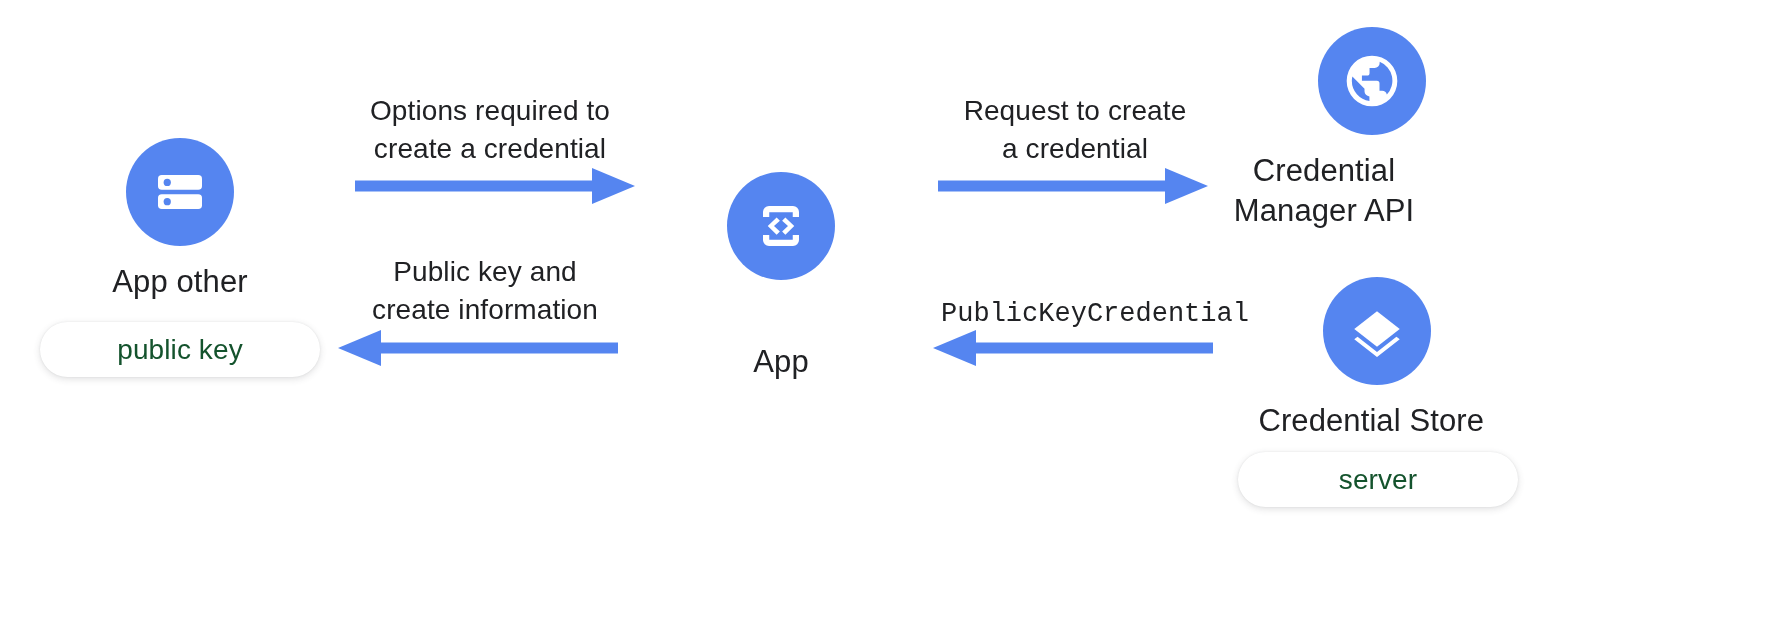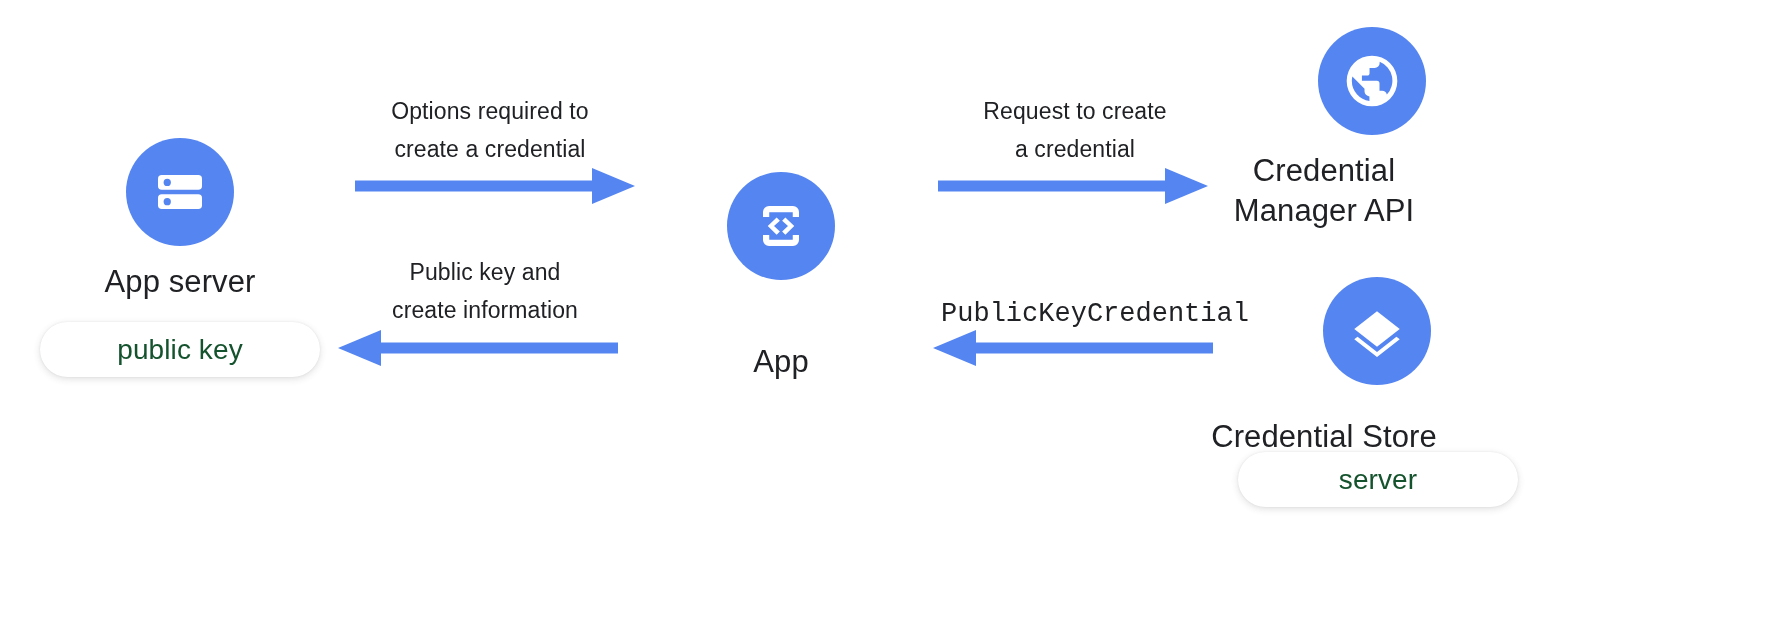--- a/index.html
+++ b/index.html
@@ -63,21 +63,21 @@
   
   .arrow {
     position: absolute;
   }
   .arrow svg { display: block; }
 
   
   .arrow-caption {
     position: absolute;
     color: #202124;
-    font-size: 23px;
+    font-size: 28px;
     line-height: 38px;
     text-align: center;
     white-space: pre-line;
     letter-spacing: 0.1px;
   }
   .arrow-caption.mono {
     font-family: "Liberation Mono", "DejaVu Sans Mono", monospace;
     font-size: 27px;
     letter-spacing: 0;
   }
@@ -89,21 +89,21 @@
 
   <div class="node" style="left:105px; top:138px; width:150px;">
     <div class="icon-circle" style="width:108px; height:108px;">
       <svg width="60" height="60" viewBox="0 0 24 24" aria-hidden="true">
         <rect x="3.2" y="5.2" width="17.6" height="5.9" rx="1.5" fill="#ffffff"></rect>
         <circle cx="6.9" cy="8.15" r="1.45" fill="#5585f0"></circle>
         <rect x="3.2" y="12.9" width="17.6" height="5.9" rx="1.5" fill="#ffffff"></rect>
         <circle cx="6.9" cy="15.85" r="1.45" fill="#5585f0"></circle>
       </svg>
     </div>
-    <div class="node-label" style="margin-top:16px; width:300px;">App server</div>
+    <div class="node-label" style="margin-top:16px; width:300px;">App other</div>
   </div>
 
   <div class="chip" style="left:40px; top:322px; width:280px; height:55px;">public key</div>
 
   <div class="node" style="left:727px; top:172px; width:108px;gap:46px;">
     <div class="icon-circle" style="width:108px; height:108px;">
       <svg width="60" height="60" viewBox="0 0 24 24" aria-hidden="true">
 
         <path d="M7.2 4.0h9.6a2.4 2.4 0 0 1 2.4 2.4v2.0h-2.5V6.5H7.3v1.9H4.8v-2.0A2.4 2.4 0 0 1 7.2 4.0z" fill="#ffffff"></path>
         <path d="M4.8 15.6h2.5v1.9h9.4v-1.9h2.5v2.0a2.4 2.4 0 0 1-2.4 2.4H7.2a2.4 2.4 0 0 1-2.4-2.4v-2.0z" fill="#ffffff"></path>
@@ -125,21 +125,21 @@
 Manager API</div>
   </div>
 
   <div class="node" style="left:1323px; top:277px; width:108px;">
     <div class="icon-circle" style="width:108px; height:108px;">
       <svg width="60" height="60" viewBox="0 0 24 24" aria-hidden="true">
         <path fill="#ffffff" d="M12 4.1 2.9 11.2 12 18.3l9.1-7.1z"></path>
         <path fill="#ffffff" d="M12 20.35 4.22 14.28 2.9 15.3 12 22.4l9.1-7.1-1.33-1.03z"></path>
       </svg>
     </div>
-    <div class="node-label" style="margin-top:32px; width:320px; margin-left:-106px;">Credential Store</div>
+    <div class="node-label" style="margin-top:16px; width:320px; margin-left:-106px;text-align:right;">Credential Store</div>
   </div>
 
   <div class="chip" style="left:1238px; top:452px; width:280px; height:55px;">server</div>
 
   <div class="arrow-caption" style="left:345px; top:92px; width:290px;">Options required to
 create a credential</div>
   <div class="arrow" style="left:355px; top:165px;">
     <svg width="280" height="42" viewBox="0 0 280 42">
       <rect x="0" y="15.5" width="241" height="11" fill="#5585f0"></rect>
       <path d="M237 3 L280 21 L237 39 Z" fill="#5585f0"></path>

